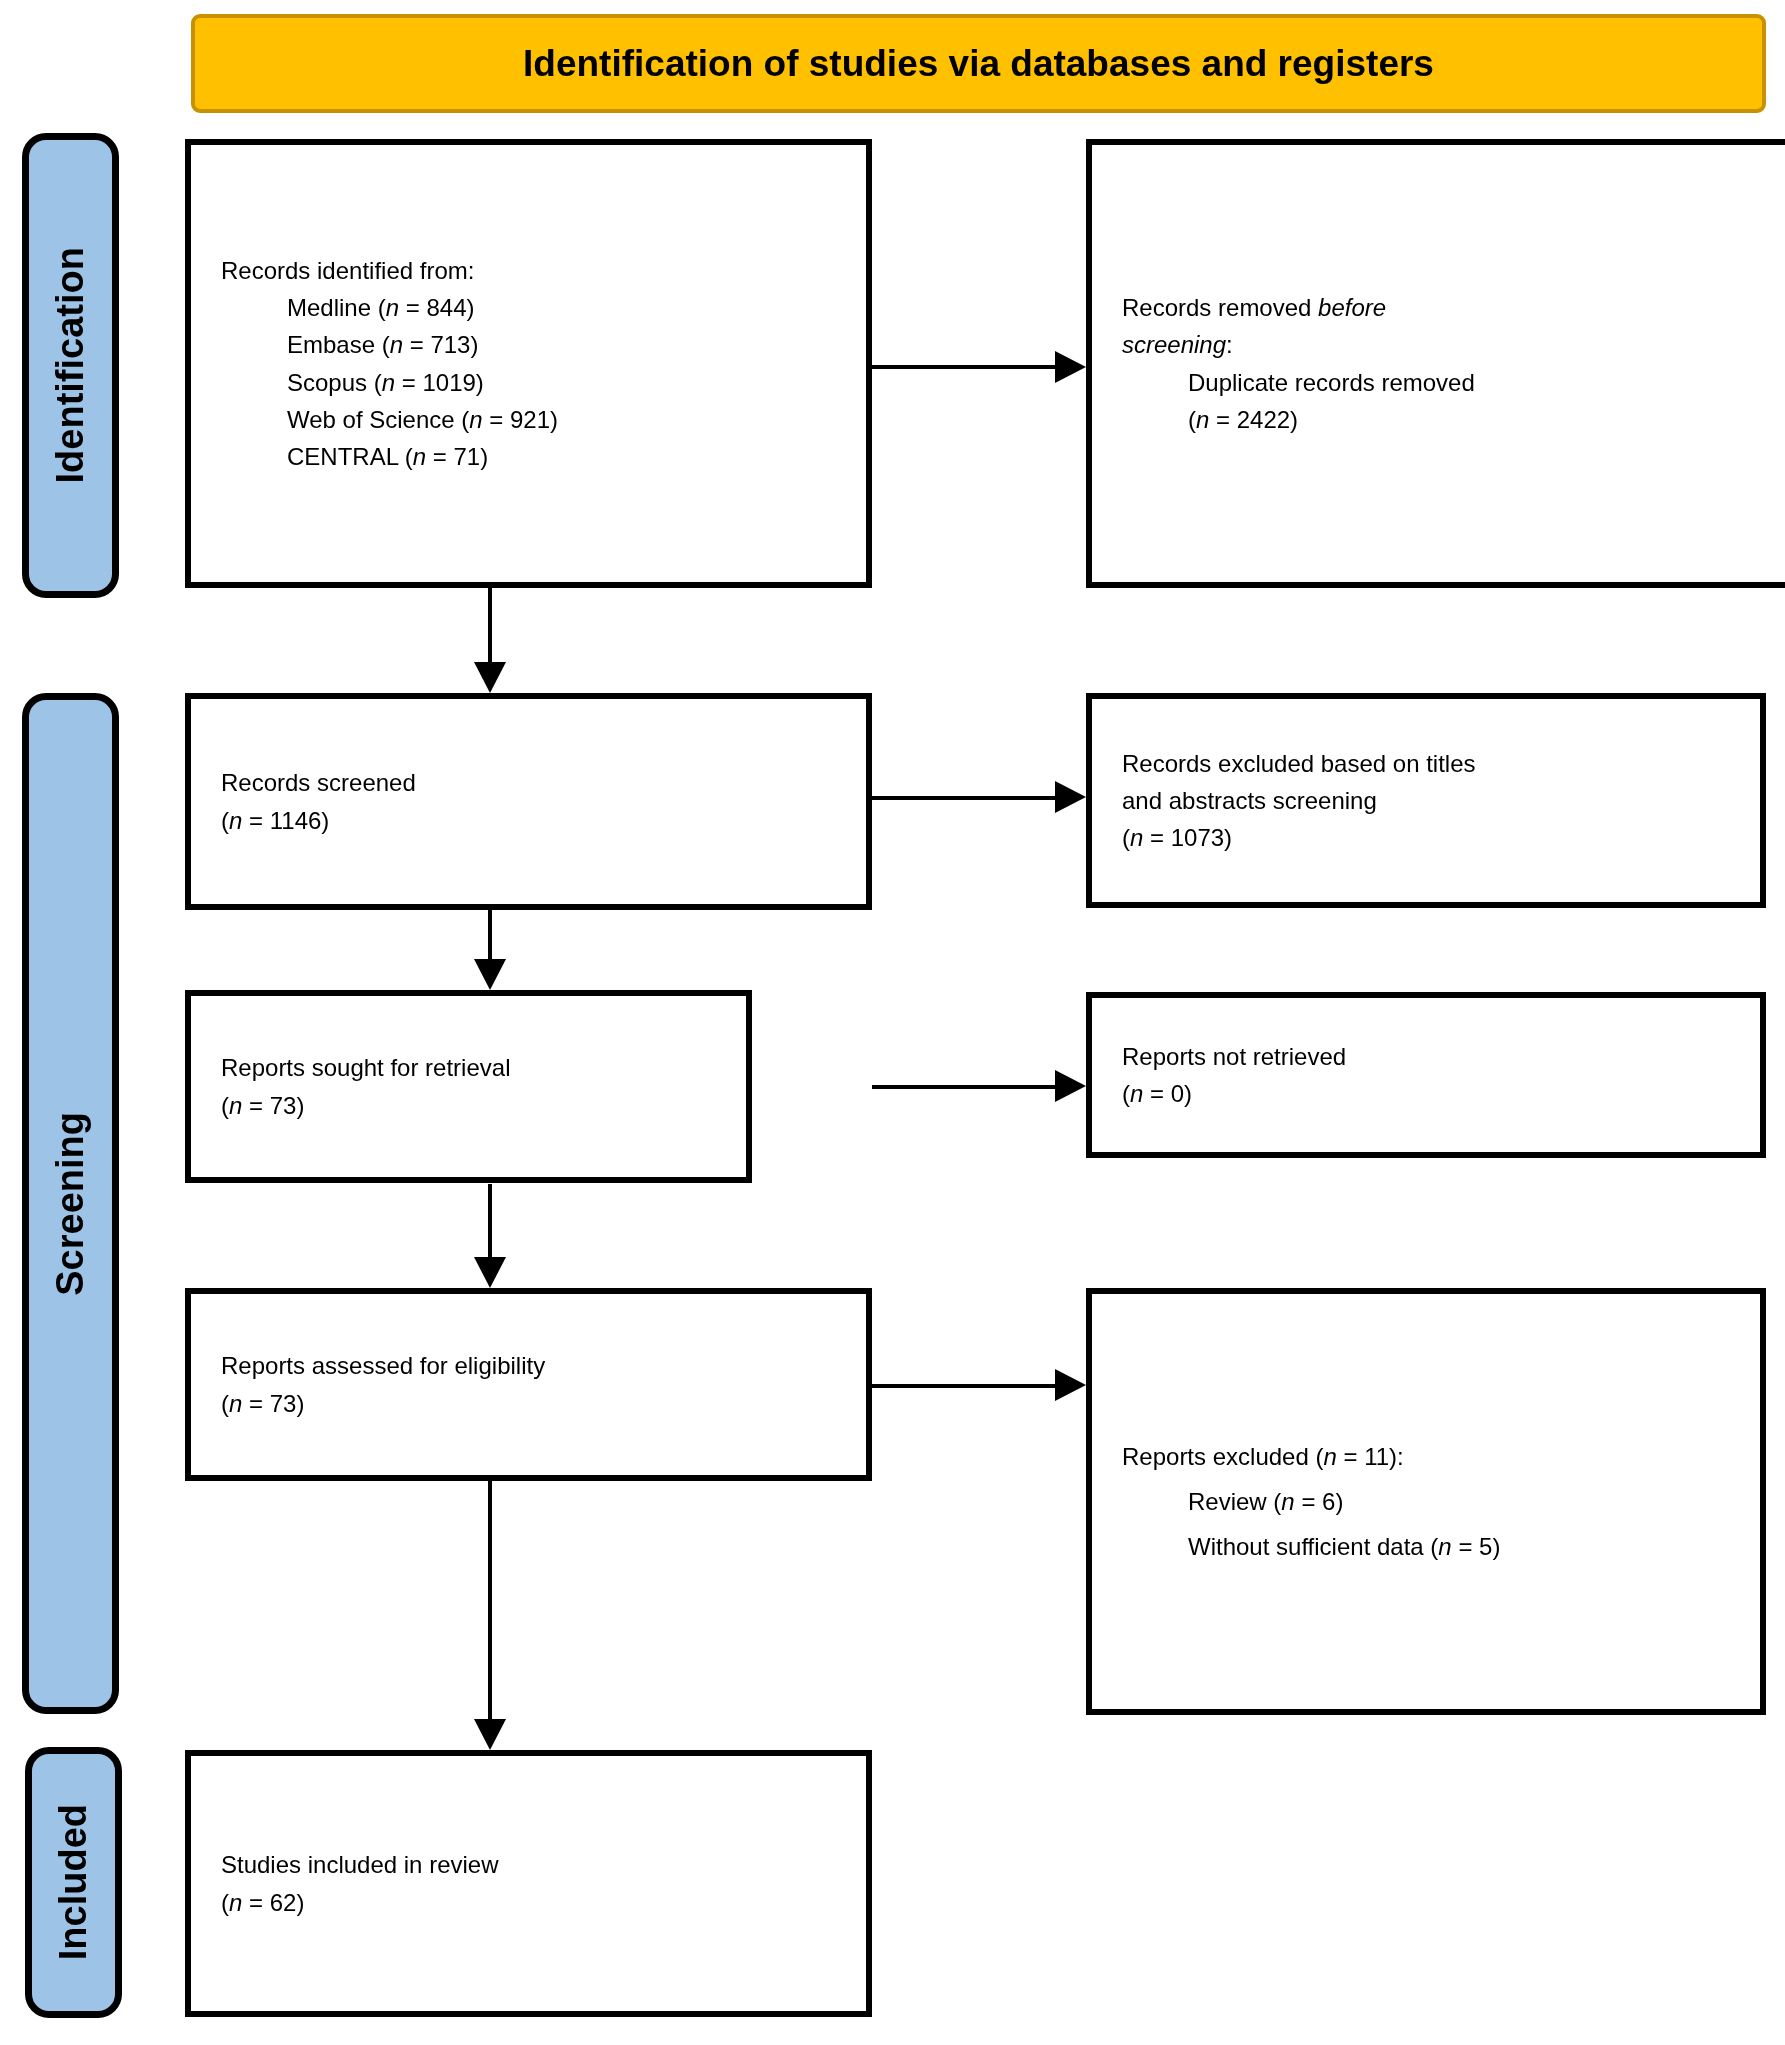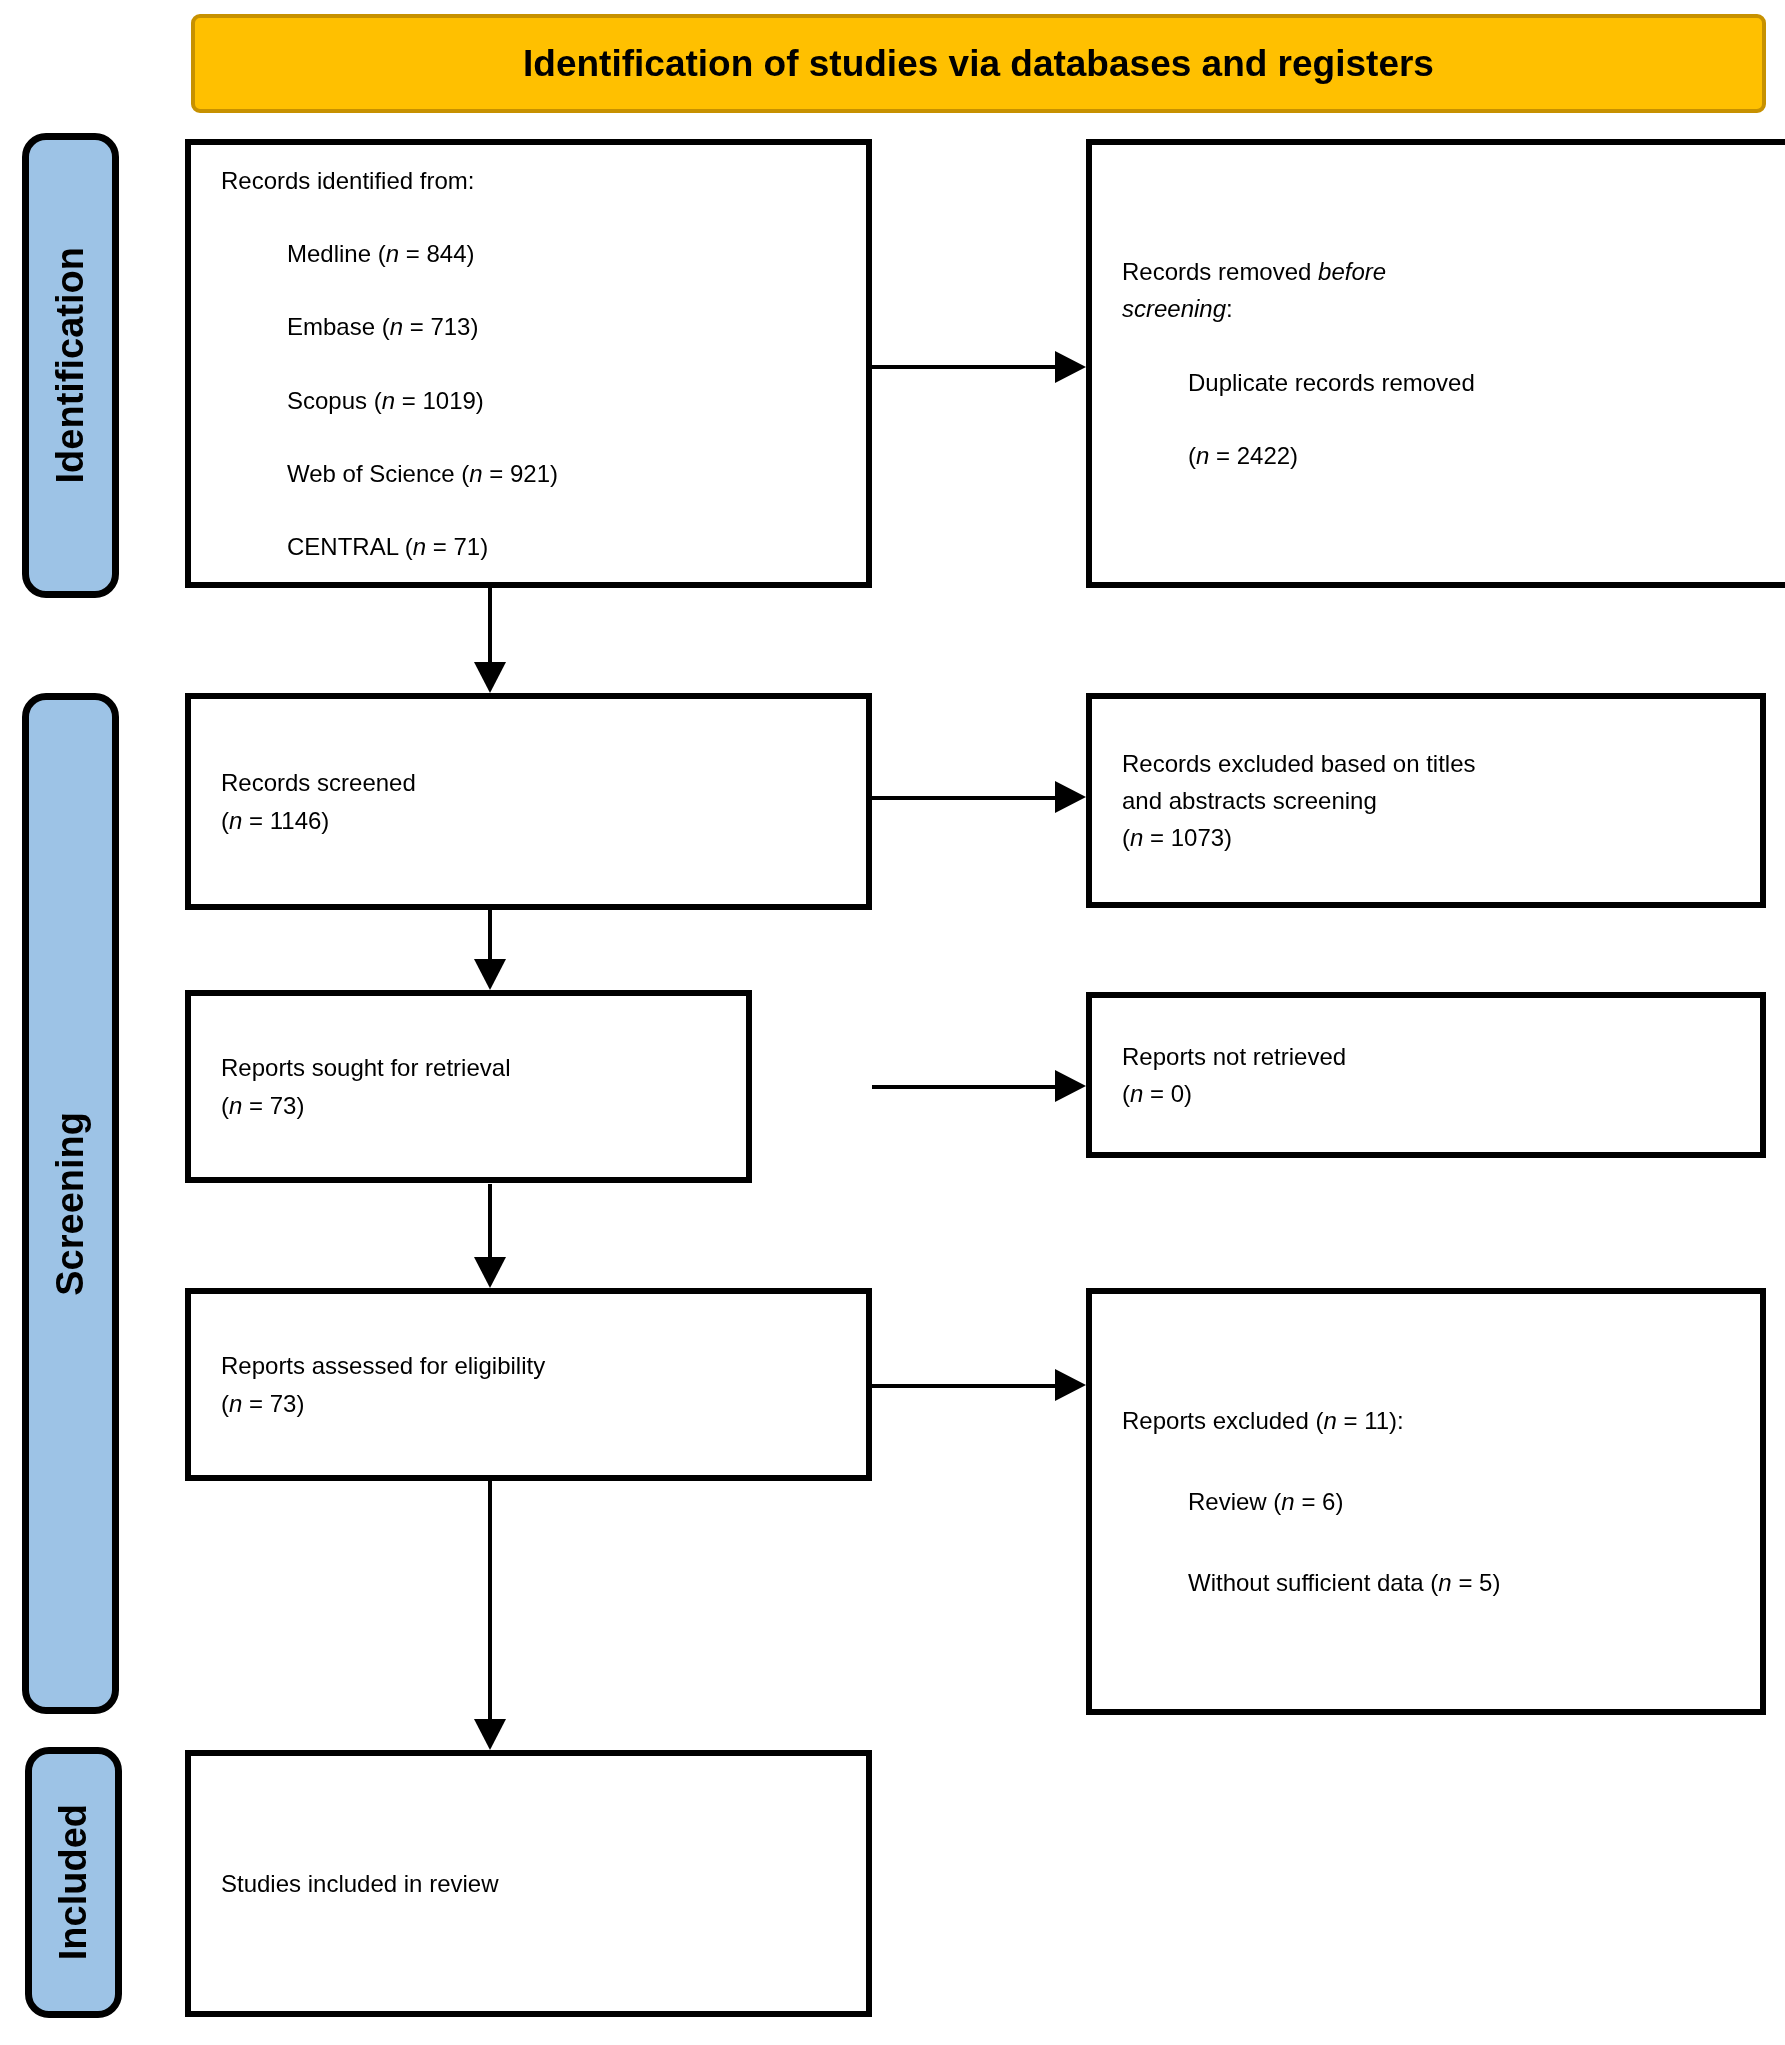--- a/index.html
+++ b/index.html
@@ -61,21 +61,21 @@
   #box-records-identified   {left:185px;  top:139px;  width:687px; height:449px;}
   #box-records-removed      {left:1086px; top:139px;  width:759px; height:449px;}
   #box-records-screened     {left:185px;  top:693px; width:687px; height:217px;}
   #box-records-excluded     {left:1086px; top:693px; width:680px; height:215px;}
   #box-reports-sought       {left:185px;  top:990px; width:567px; height:193px;}
   #box-reports-not-retrieved{left:1086px; top:992px; width:680px; height:166px;}
   #box-reports-assessed     {left:185px;  top:1288px; width:687px; height:193px;}
   #box-reports-excluded     {left:1086px; top:1288px; width:680px; height:427px;gap:8px;}
   #box-studies-included     {left:185px;  top:1750px; width:687px; height:267px;}
   .line{font-size:24px; line-height:1.55; white-space:nowrap;}
-  .line.indent{padding-left:66px;margin-top:36px;}
+  .line.indent{padding-left:66px;}
   .it{font-style:italic;}
   
   .shaft{position:absolute; background:var(--line-color);}
   .head-down{
     position:absolute; width:0; height:0;
     border-left:16.7px solid transparent;
     border-right:16.7px solid transparent;
     border-top:31px solid var(--line-color);
   }
   .head-right{
@@ -139,20 +139,21 @@
       <div class="line"><span>Reports assessed for eligibility</span></div>
       <div class="line"><span>(</span><span class="it">n</span><span> = 73)</span></div>
     </div>
   <div class="fbox" id="box-reports-excluded">
       <div class="line"><span>Reports excluded (</span><span class="it">n</span><span> = 11):</span></div>
       <div class="line indent"><span>Review (</span><span class="it">n</span><span> = 6)</span></div>
       <div class="line indent"><span>Without sufficient data (</span><span class="it">n</span><span> = 5)</span></div>
     </div>
   <div class="fbox" id="box-studies-included">
       <div class="line"><span>Studies included in review</span></div>
+      <div class="line"><span>(</span><span class="it">n</span><span> = 62)</span></div>
     </div>
 
   <i class="shaft" style="left:488px; top:588px; width:4px; height:76px;"></i>
   <i class="head-down" style="left:474px; top:662px;"></i>
 
   <i class="shaft" style="left:488px; top:910px; width:4px; height:52px;"></i>
   <i class="head-down" style="left:474px; top:959px;"></i>
 
   <i class="shaft" style="left:488px; top:1184px; width:4px; height:74px;"></i>
   <i class="head-down" style="left:474px; top:1257px;"></i>

